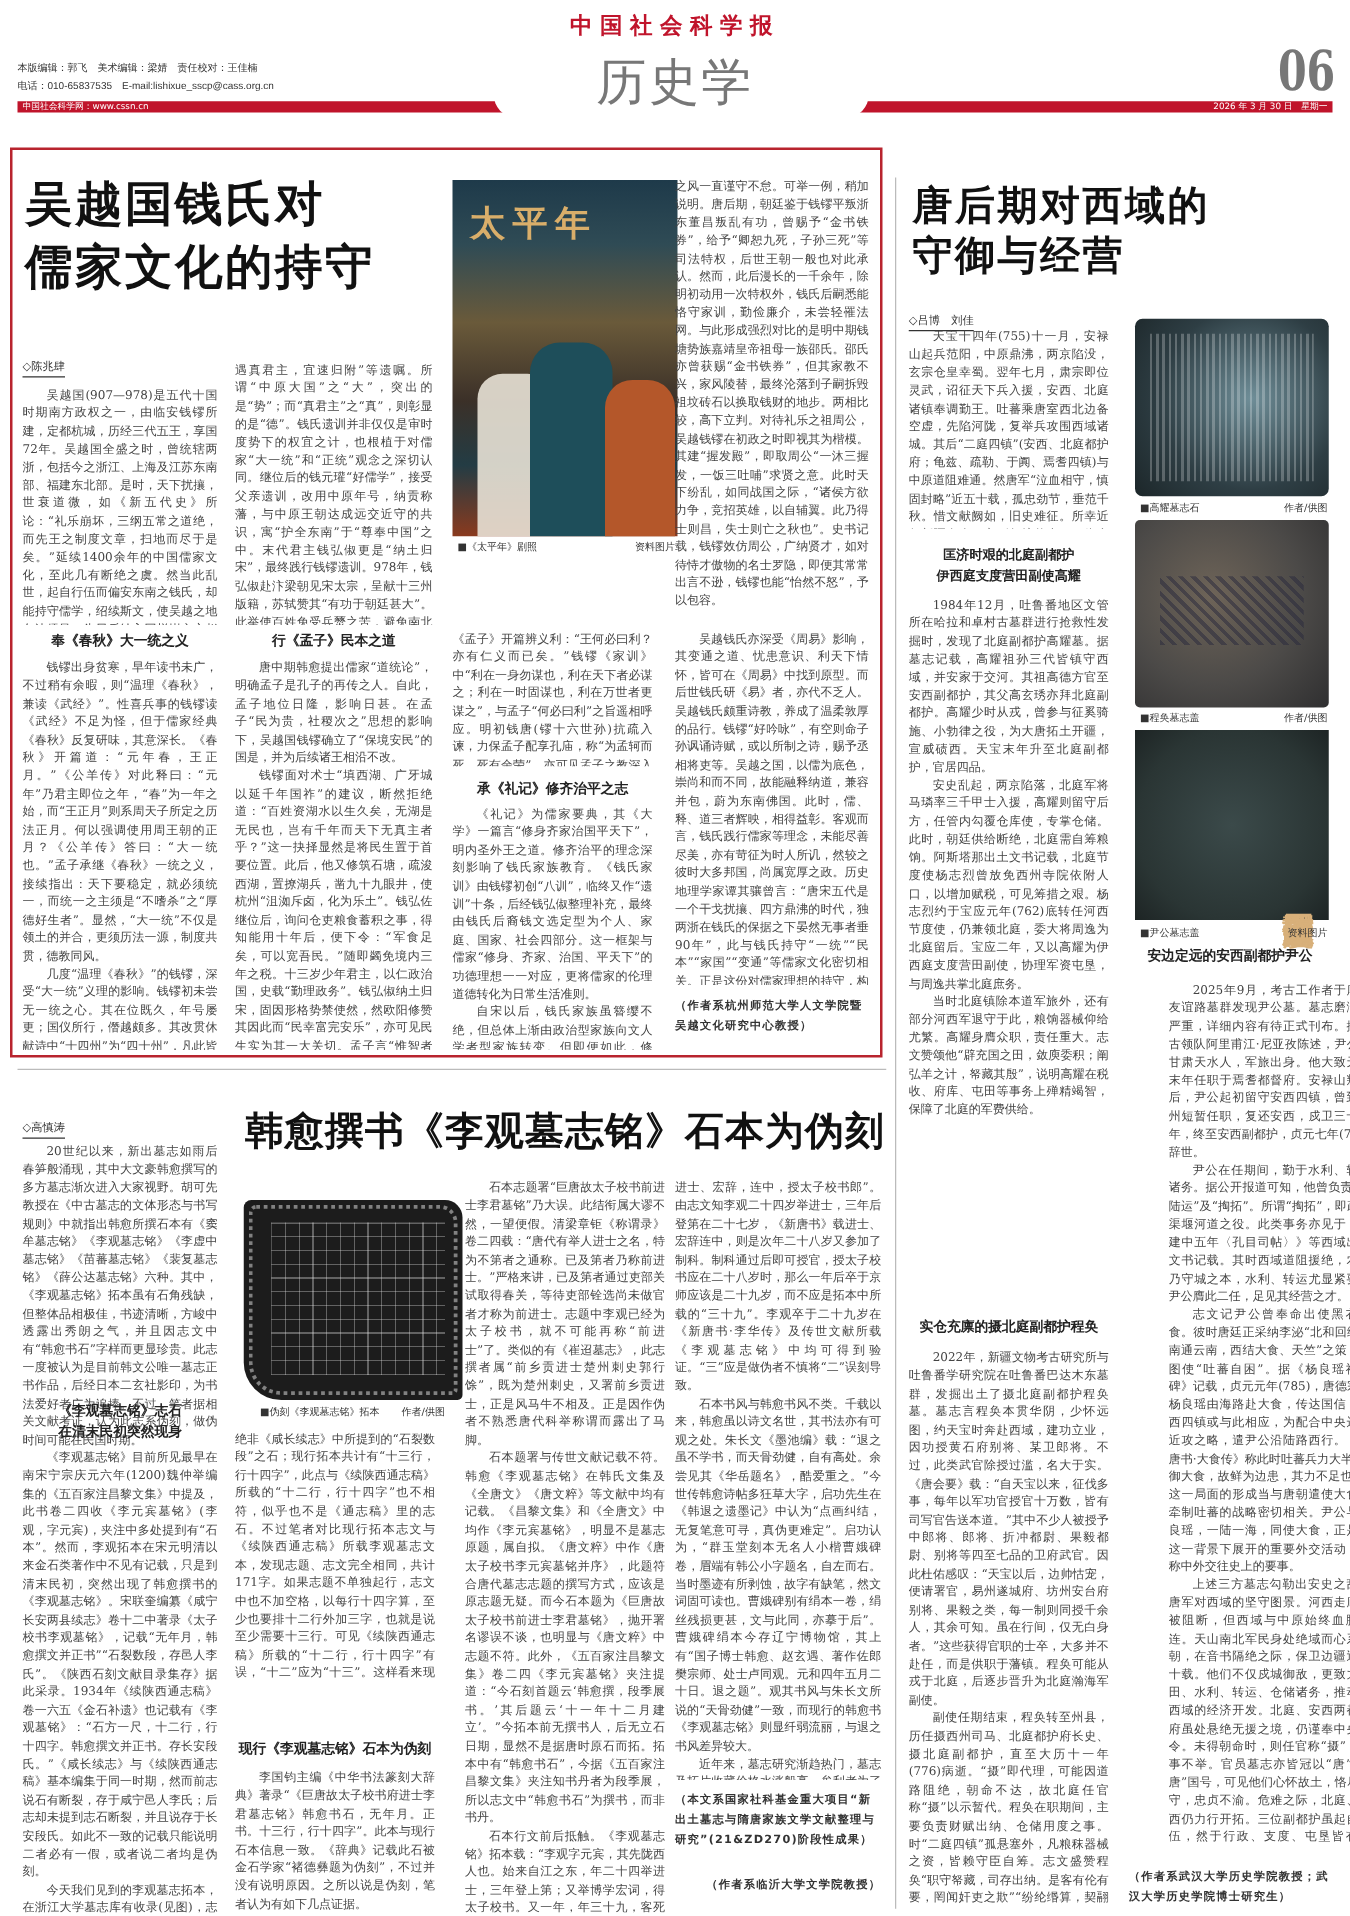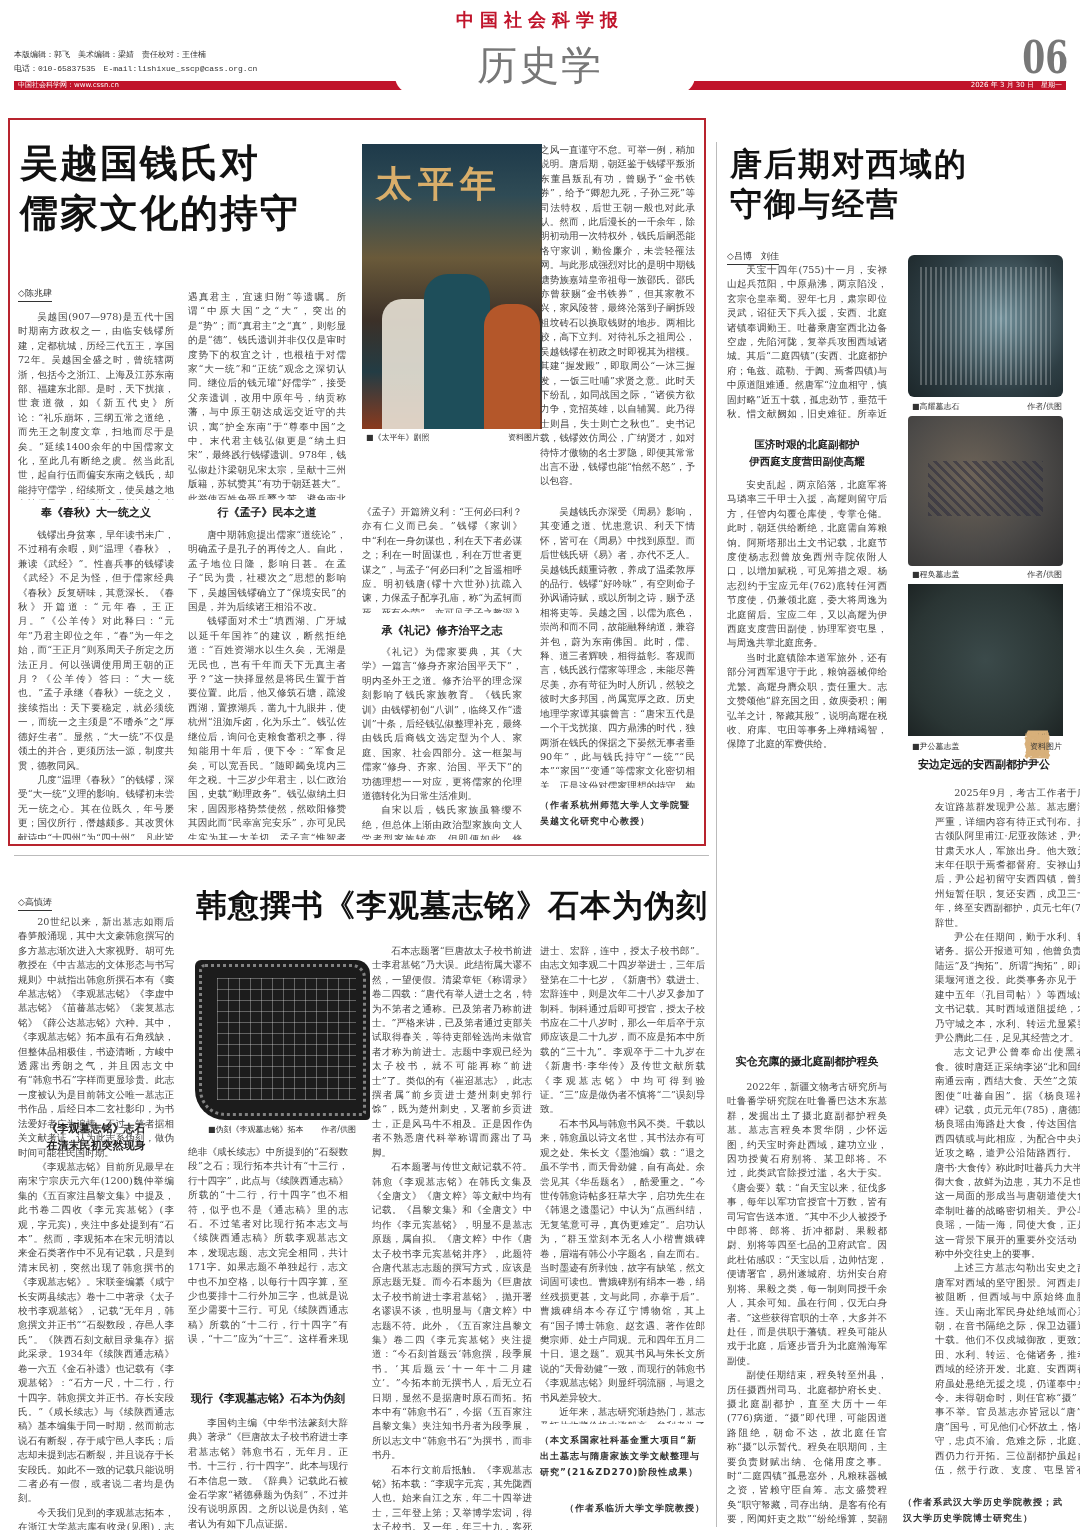--- a/index.html
+++ b/index.html
@@ -1,19 +1,19 @@
 <!DOCTYPE html>
 <html><head>
 <meta charset="utf-8">
 <style>
 *{box-sizing:border-box;margin:0;padding:0}
 body{width:1080px;height:1533px;background:#fff;font-family:"DejaVu Serif",serif;color:#333;position:relative;overflow:hidden}
 .abs{position:absolute}
 .masthead-logo{left:0;width:1080px;top:8px;text-align:center;font-family:"DejaVu Serif",serif;font-weight:bold;font-size:18px;color:#c0142b;letter-spacing:6px}
-.editors{left:14px;top:48px;font-family:Liberation Mono, monospace;font-size:8px;color:#333;line-height:14px}
+.editors{left:14px;top:48px;font-family:Liberation Sans, sans-serif;font-size:8px;color:#333;line-height:14px}
 .section-name{left:460px;width:160px;top:38px;text-align:center;font-family:"DejaVu Serif",serif;font-size:40px;color:#777;letter-spacing:2px;z-index:3}
 .page-num{right:12px;top:32px;font-family:"DejaVu Serif",serif;font-weight:bold;font-size:44px;color:#777;transform:scaleX(0.75);transform-origin:right}
 .redbar{left:14px;right:14px;top:81px;height:9px;background:#c0142b}
 .redbar-notch{left:395px;width:300px;top:76px;height:18px;background:#fff;border-radius:0 0 22px 22px;z-index:2}
 .bar-left{left:18px;top:81px;font-family:"DejaVu Sans",sans-serif;font-size:7px;color:#fff;line-height:9px;z-index:3}
 .bar-right{right:18px;top:81px;font-family:"DejaVu Sans",sans-serif;font-size:7px;color:#fff;line-height:9px;z-index:3}
 .redbox{left:8px;top:118px;width:698px;height:728px;border:2px solid #b8242e}
 .headline{font-family:"DejaVu Sans",sans-serif;font-weight:bold;color:#111;letter-spacing:2px}
 .byline{font-family:"DejaVu Sans",sans-serif;font-size:9px;color:#333;border-bottom:1px solid #333;padding-bottom:1px;display:inline-block}
 .col{font-size:9.6px;line-height:14.4px;color:#444;text-align:justify;overflow:hidden}
@@ -54,21 +54,21 @@
 </div>
 
 <div class="abs col" style="left:18px;top:310px;width:156px;height:190px;">
   <p>吴越国(907—978)是五代十国时期南方政权之一，由临安钱镠所建，定都杭城，历经三代五王，享国72年。吴越国全盛之时，曾统辖两浙，包括今之浙江、上海及江苏东南部、福建东北部。是时，天下扰攘，世衰道微，如《新五代史》所论：“礼乐崩坏，三纲五常之道绝，而先王之制度文章，扫地而尽于是矣。”延续1400余年的中国儒家文化，至此几有断绝之虞。然当此乱世，起自行伍而偏安东南之钱氏，却能持守儒学，绍续斯文，使吴越之地久沐儒风，为日后纳入同样崇文之赵宋奠定文化根基。</p>
 </div>
 <div class="abs col" style="left:188px;top:290px;width:158px;height:210px;">
   <p class="noind">遇真君主，宜速归附”等遗嘱。所谓“中原大国”之“大”，突出的是“势”；而“真君主”之“真”，则彰显的是“德”。钱氏遗训并非仅仅是审时度势下的权宜之计，也根植于对儒家“大一统”和“正统”观念之深切认同。继位后的钱元瓘“好儒学”，接受父亲遗训，改用中原年号，纳贡称藩，与中原王朝达成远交近守的共识，寓“护全东南”于“尊奉中国”之中。末代君主钱弘俶更是“纳土归宋”，最终践行钱镠遗训。978年，钱弘俶赴汴梁朝见宋太宗，呈献十三州版籍，苏轼赞其“有功于朝廷甚大”。此举使百姓免受兵燹之苦，避免南北分裂，加速统一进程，深契《春秋》“大一统”之精义。</p>
 </div>
 
 <div class="abs poster" style="left:362px;top:144px;width:180px;height:285px;">
-  <div style="position:absolute;left:14px;top:16px;font-family:'DejaVu Serif',serif;font-weight:bold;font-size:36px;color:#d9ae6a;letter-spacing:6px;">太平年</div>
+  <div style="position:absolute;left:14px;top:16px;font-family:'DejaVu Serif',serif;font-weight:bold;font-size:28px;color:#d9ae6a;letter-spacing:6px;">太平年</div>
   <div style="position:absolute;left:20px;bottom:0;width:60px;height:130px;background:#e8e2d6;border-radius:20px 20px 0 0;opacity:.9"></div>
   <div style="position:absolute;left:62px;bottom:0;width:66px;height:155px;background:#1e4e5a;border-radius:24px 24px 0 0"></div>
   <div style="position:absolute;left:122px;bottom:0;width:56px;height:125px;background:#b4572a;border-radius:22px 22px 0 0"></div>
 </div>
 <div class="abs cap" style="left:366px;top:432px;width:174px;text-align:right;">
   <span>■《太平年》剧照</span>
   <span>资料图片</span>
 </div>
 
 <div class="abs col" style="left:540px;top:143px;width:155px;height:360px;">
@@ -135,20 +135,21 @@
 <div class="abs cap" style="left:912px;top:741px;width:150px;">
   <span>■尹公墓志盖</span>
   <span>资料图片</span>
 </div>
 
 <div class="abs sub" style="left:727px;top:436px;width:160px;font-size:10.5px;">
   <div>匡济时艰的北庭副都护</div>
   <div>伊西庭支度营田副使高耀</div>
 </div>
 <div class="abs col" style="left:727px;top:478px;width:160px;height:585px;">
+  <p>1984年12月，吐鲁番地区文管所在哈拉和卓村古墓群进行抢救性发掘时，发现了北庭副都护高耀墓。据墓志记载，高耀祖孙三代皆镇守西域，并安家于交河。其祖高德方官至安西副都护，其父高玄琇亦拜北庭副都护。高耀少时从戎，曾参与征奚骑施、小勃律之役，为大唐拓土开疆，宣威碛西。天宝末年升至北庭副都护，官居四品。</p>
   <p>安史乱起，两京陷落，北庭军将马璘率三千甲士入援，高耀则留守后方，任管内勾覆仓库使，专掌仓储。此时，朝廷供给断绝，北庭需自筹粮饷。阿斯塔那出土文书记载，北庭节度使杨志烈曾放免西州寺院依附人口，以增加赋税，可见筹措之艰。杨志烈约于宝应元年(762)底转任河西节度使，仍兼领北庭，委大将周逸为北庭留后。宝应二年，又以高耀为伊西庭支度营田副使，协理军资屯垦，与周逸共掌北庭庶务。</p>
   <p>当时北庭镇除本道军旅外，还有部分河西军退守于此，粮饷器械仰给尤繁。高耀身膺众职，责任重大。志文赞颂他“辟充国之田，敛庾委积；阐弘羊之计，帑藏其殷”，说明高耀在税收、府库、屯田等事务上殚精竭智，保障了北庭的军费供给。</p>
 
 </div>
 <div class="abs sub" style="left:727px;top:1053px;width:160px;">实仓充廪的摄北庭副都护程奂</div>
 <div class="abs col" style="left:727px;top:1080px;width:160px;height:445px;">
   <p>2022年，新疆文物考古研究所与吐鲁番学研究院在吐鲁番巴达木东墓群，发掘出土了摄北庭副都护程奂墓。墓志言程奂本贯华阴，少怀远图，约天宝时奔赴西域，建功立业，因功授黄石府别将、某卫郎将。不过，此类武官除授过滥，名大于实。《唐会要》载：“自天宝以来，征伐多事，每年以军功官授官十万数，皆有司写官告送本道。”其中不少人被授予中郎将、郎将、折冲都尉、果毅都尉、别将等四至七品的卫府武官。因此杜佑感叹：“天宝以后，边帅怙宠，便请署官，易州遂城府、坊州安台府别将、果毅之类，每一制则同授千余人，其余可知。虽在行间，仅无白身者。”这些获得官职的士卒，大多并不赴任，而是供职于藩镇。程奂可能从戎于北庭，后逐步晋升为北庭瀚海军副使。</p>
   <p>副使任期结束，程奂转至州县，历任摄西州司马、北庭都护府长史、摄北庭副都护，直至大历十一年(776)病逝。“摄”即代理，可能因道路阻绝，朝命不达，故北庭任官称“摄”以示暂代。程奂在职期间，主要负责财赋出纳、仓储用度之事。时“二庭四镇”孤悬塞外，凡粮秣器械之资，皆赖守臣自筹。志文盛赞程奂“职守帑藏，司存出纳。是客有伦有要，罔闻奸吏之欺”“纷纶缗算，契翮权衡。寿邑未足以增储，卜式岂称于利国”。可见他在财政上措置有方，劳绩卓著。</p>
 
 </div>

